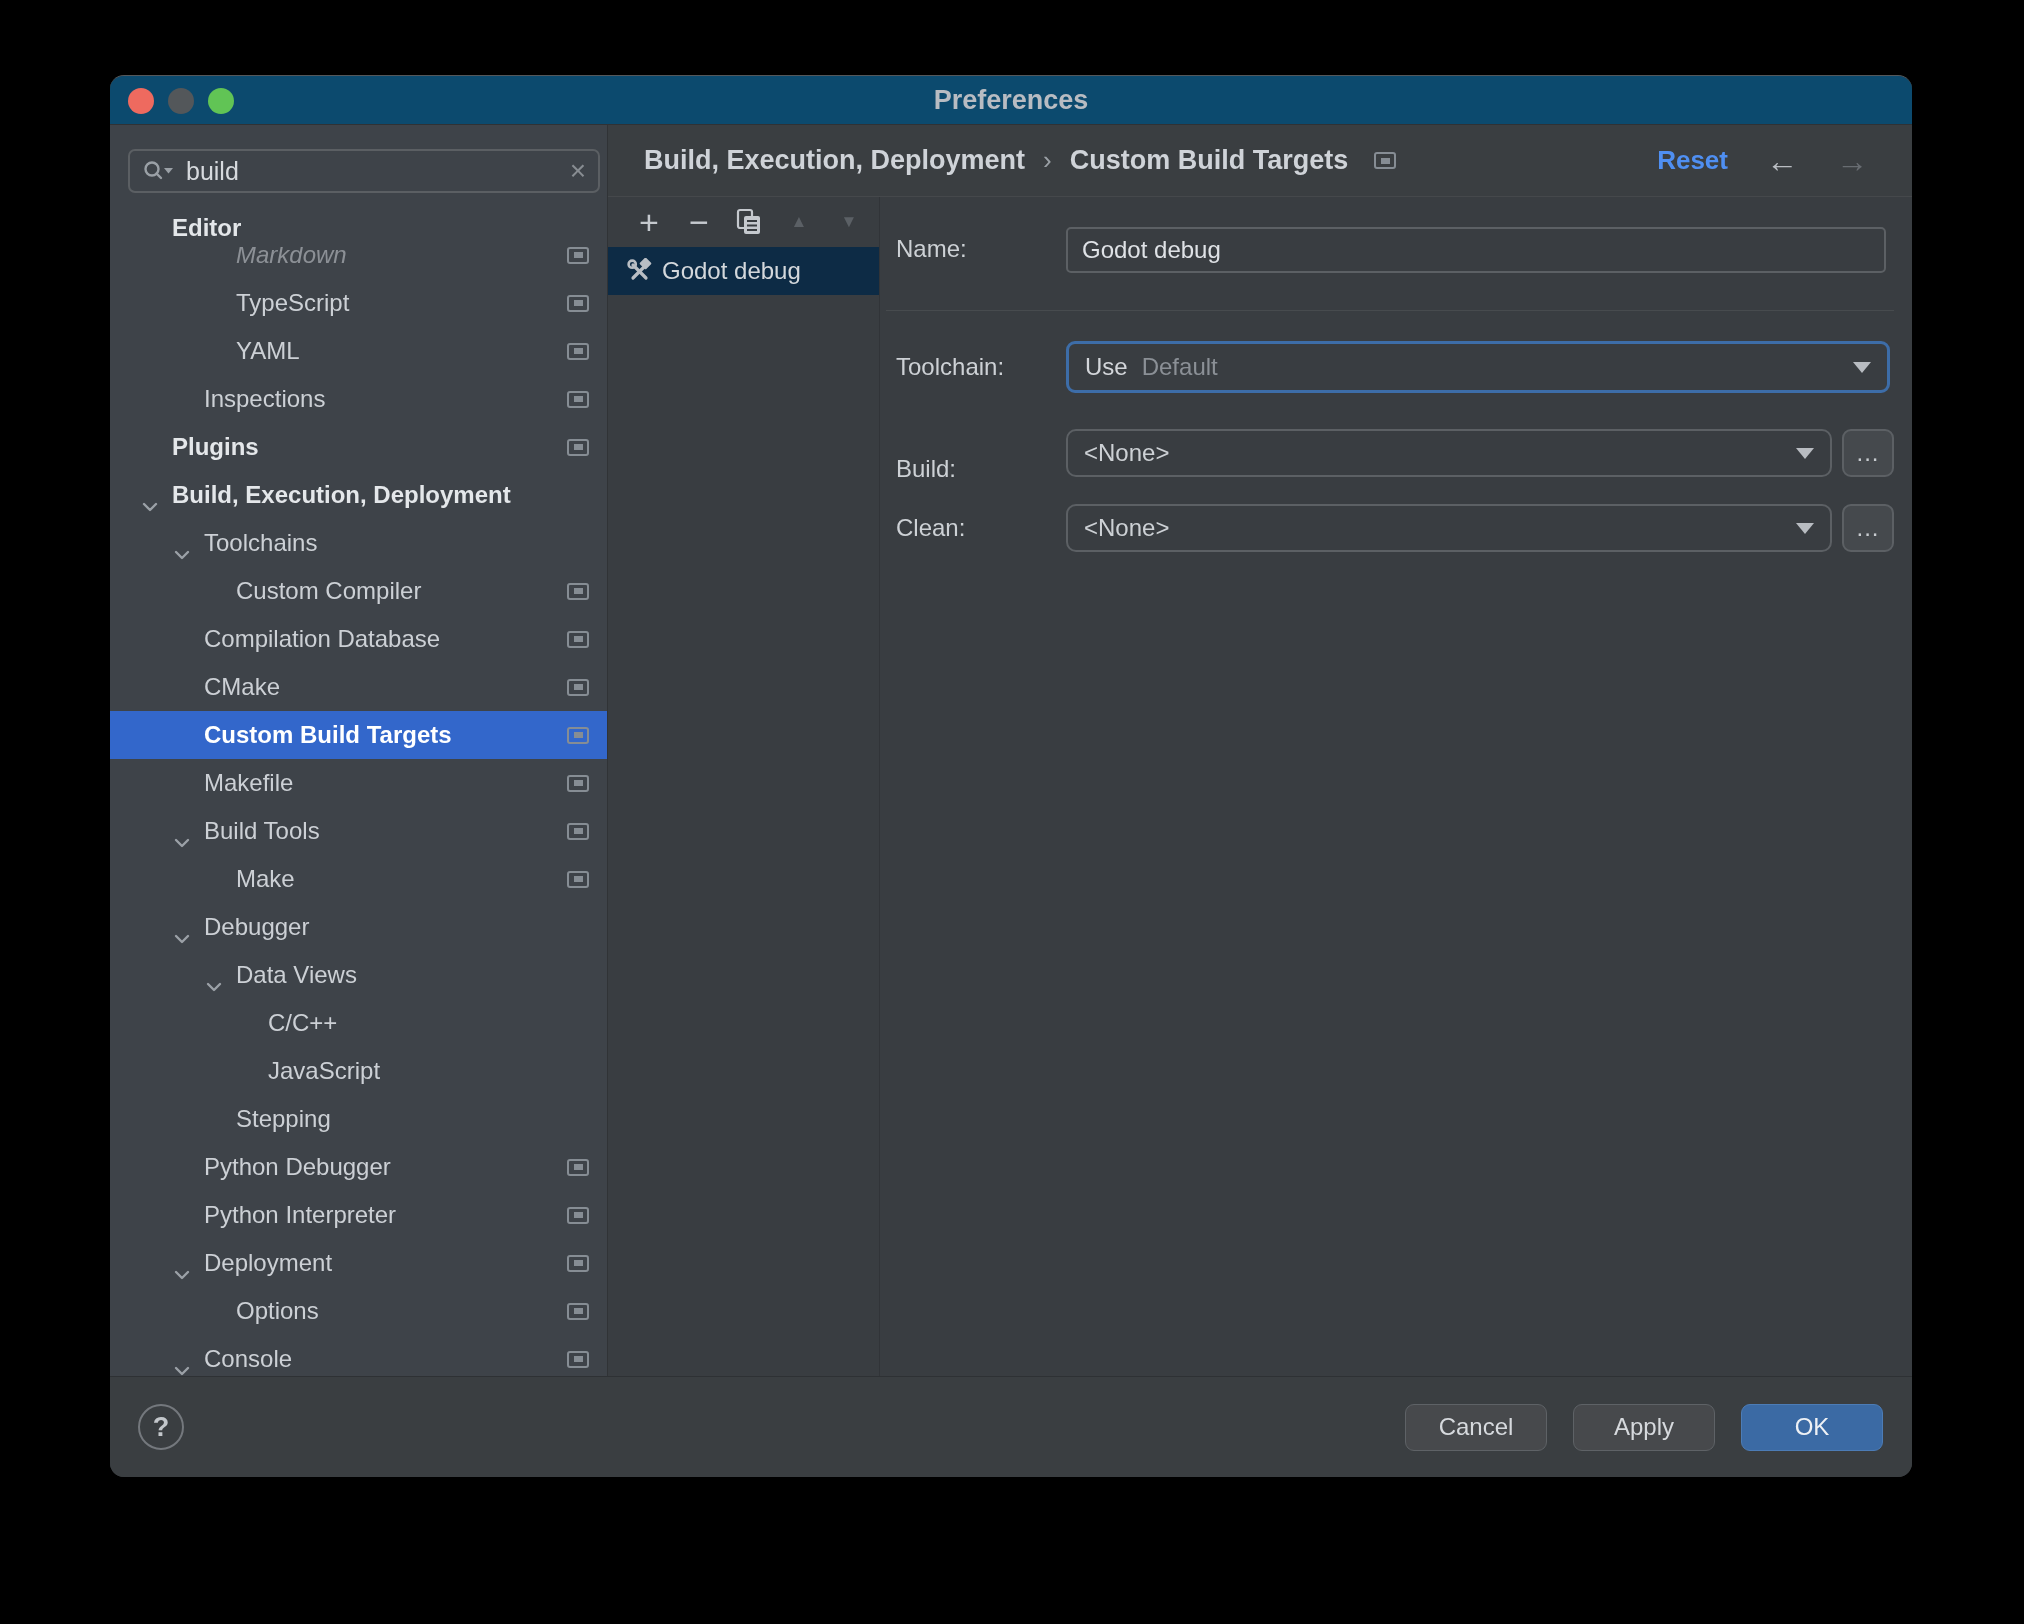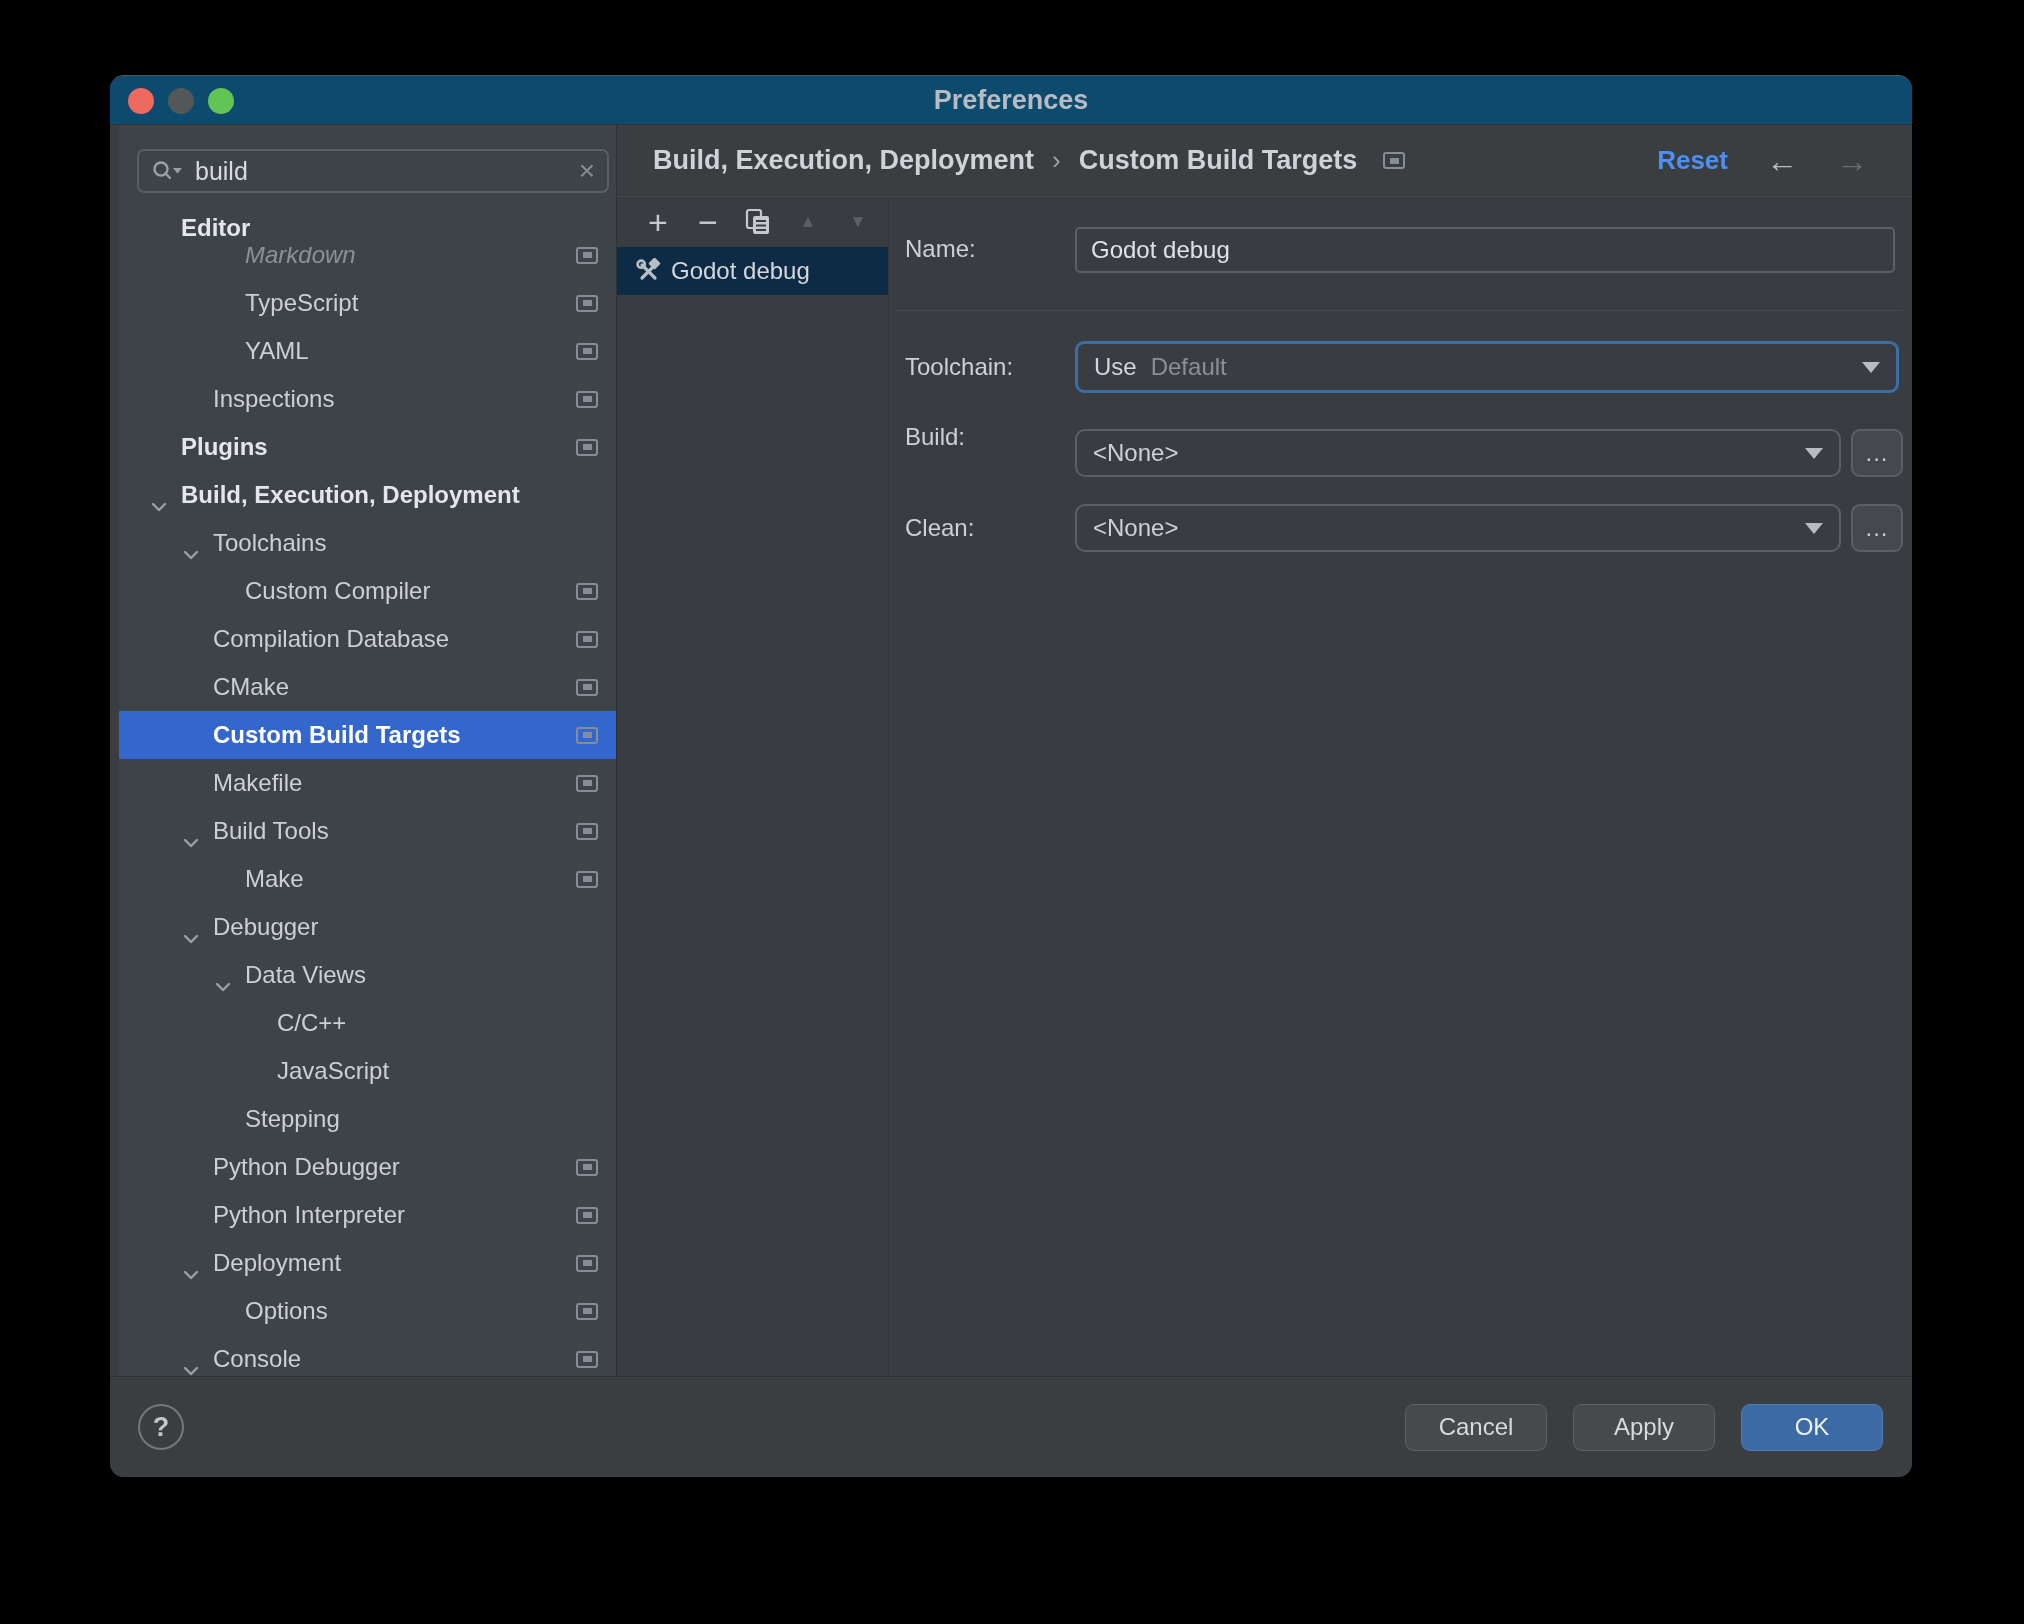--- a/index.html
+++ b/index.html
@@ -11,21 +11,21 @@
   
   .titlebar{position:absolute;left:0;top:0;right:0;height:49px;background:#0c4a6e;border-bottom:1px solid #2f3235;}
   .lights{position:absolute;left:18px;top:0;height:49px;display:flex;align-items:center;gap:14px;}
   .light{width:26px;height:26px;border-radius:50%;}
   .light.red{background:#ee6a5f;}
   .light.gray{background:#53575a;}
   .light.green{background:#61c455;}
   .wintitle{position:absolute;left:0;right:0;top:0;height:49px;line-height:49px;text-align:center;
             font-size:27px;font-weight:700;color:#b8bcc2;}
   
-  .bodyrow{position:absolute;left:0;top:49px;right:0;bottom:101px;display:flex;padding-left:9px;}
+  .bodyrow{position:absolute;left:0;top:49px;right:0;bottom:101px;display:flex;}
   .sidebar{position:relative;width:498px;background:#3e4349;border-right:1px solid #303336;flex:none;}
   .search{position:absolute;left:18px;top:24px;width:472px;height:44px;border:2px solid #5b5f63;border-radius:7px;
           display:flex;align-items:center;padding:0 12px;}
   .search input{flex:1;background:transparent;border:none;outline:none;color:#d7dade;font-size:25px;padding:0 0 0 10px;}
   .search .clear{color:#888d92;font-size:28px;line-height:1;cursor:default;}
   .tree{position:absolute;left:0;top:86px;right:0;bottom:0;overflow:hidden;}
   .treerows{position:absolute;left:0;top:20px;right:0;}
   .tree-row{position:relative;height:48px;display:flex;align-items:center;color:#ccd0d5;font-size:24px;}
   .tree-row .lbl{white-space:nowrap;}
   .tree-row.bold .lbl{font-weight:700;color:#e4e7ea;}
@@ -315,21 +315,21 @@
             </div>
             <div class="fsep"></div>
 
             <span class="flabel" style="top:170px">Toolchain:</span>
             <div class="combo focusring" id="toolchaincombo" style="border-color: rgb(61, 109, 168);">
               <span class="prefix">Use</span>
               <span class="dimval">Default</span>
               <span class="arr"></span>
             </div>
 
-            <span class="flabel" style="top:240px">Build:</span>
+            <span class="flabel" style="top:272px">Build:</span>
             <div class="combo plain" style="top:232px">
               <span>&lt;None&gt;</span>
               <span class="arr"></span>
             </div>
             <div class="browse" style="top:232px">...</div>
 
             <span class="flabel" style="top:331px">Clean:</span>
             <div class="combo plain" style="top:307px">
               <span>&lt;None&gt;</span>
               <span class="arr"></span>

